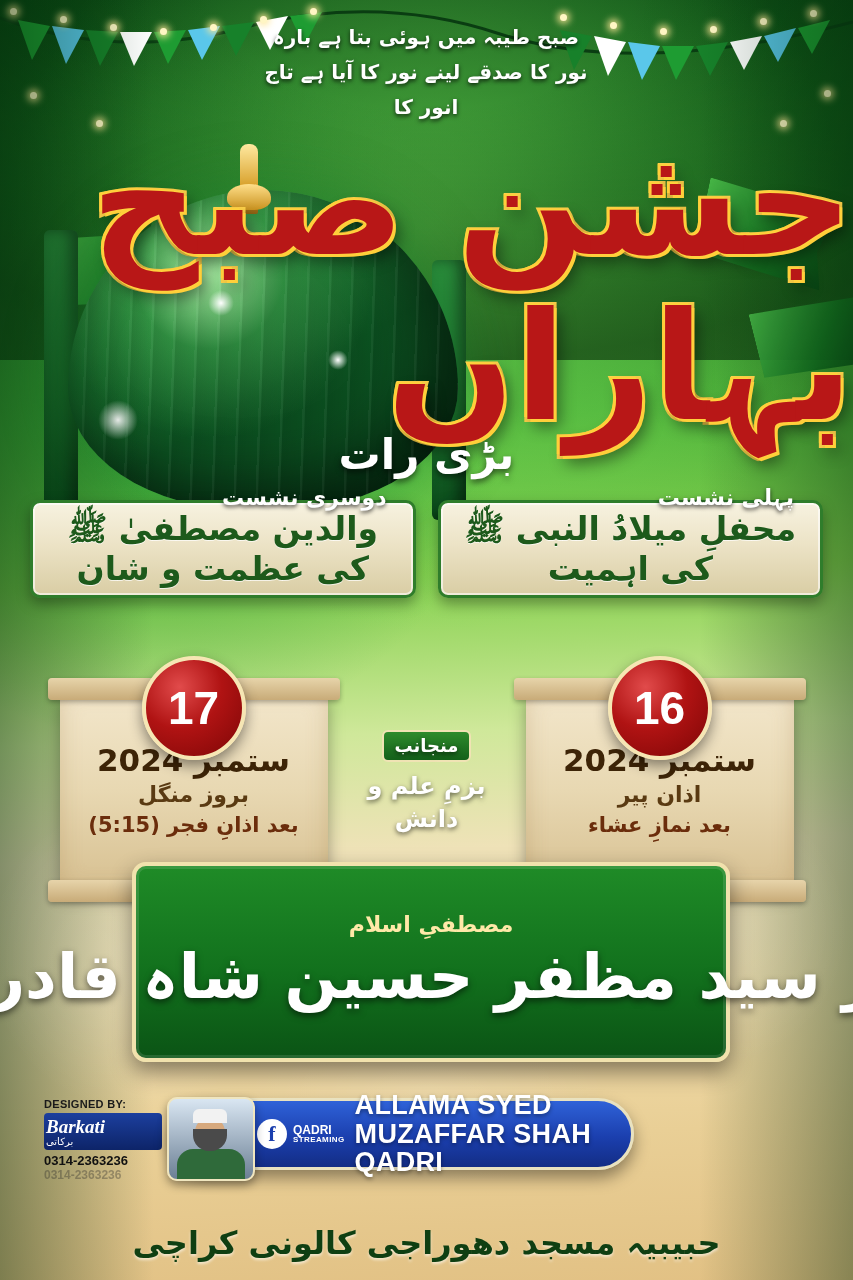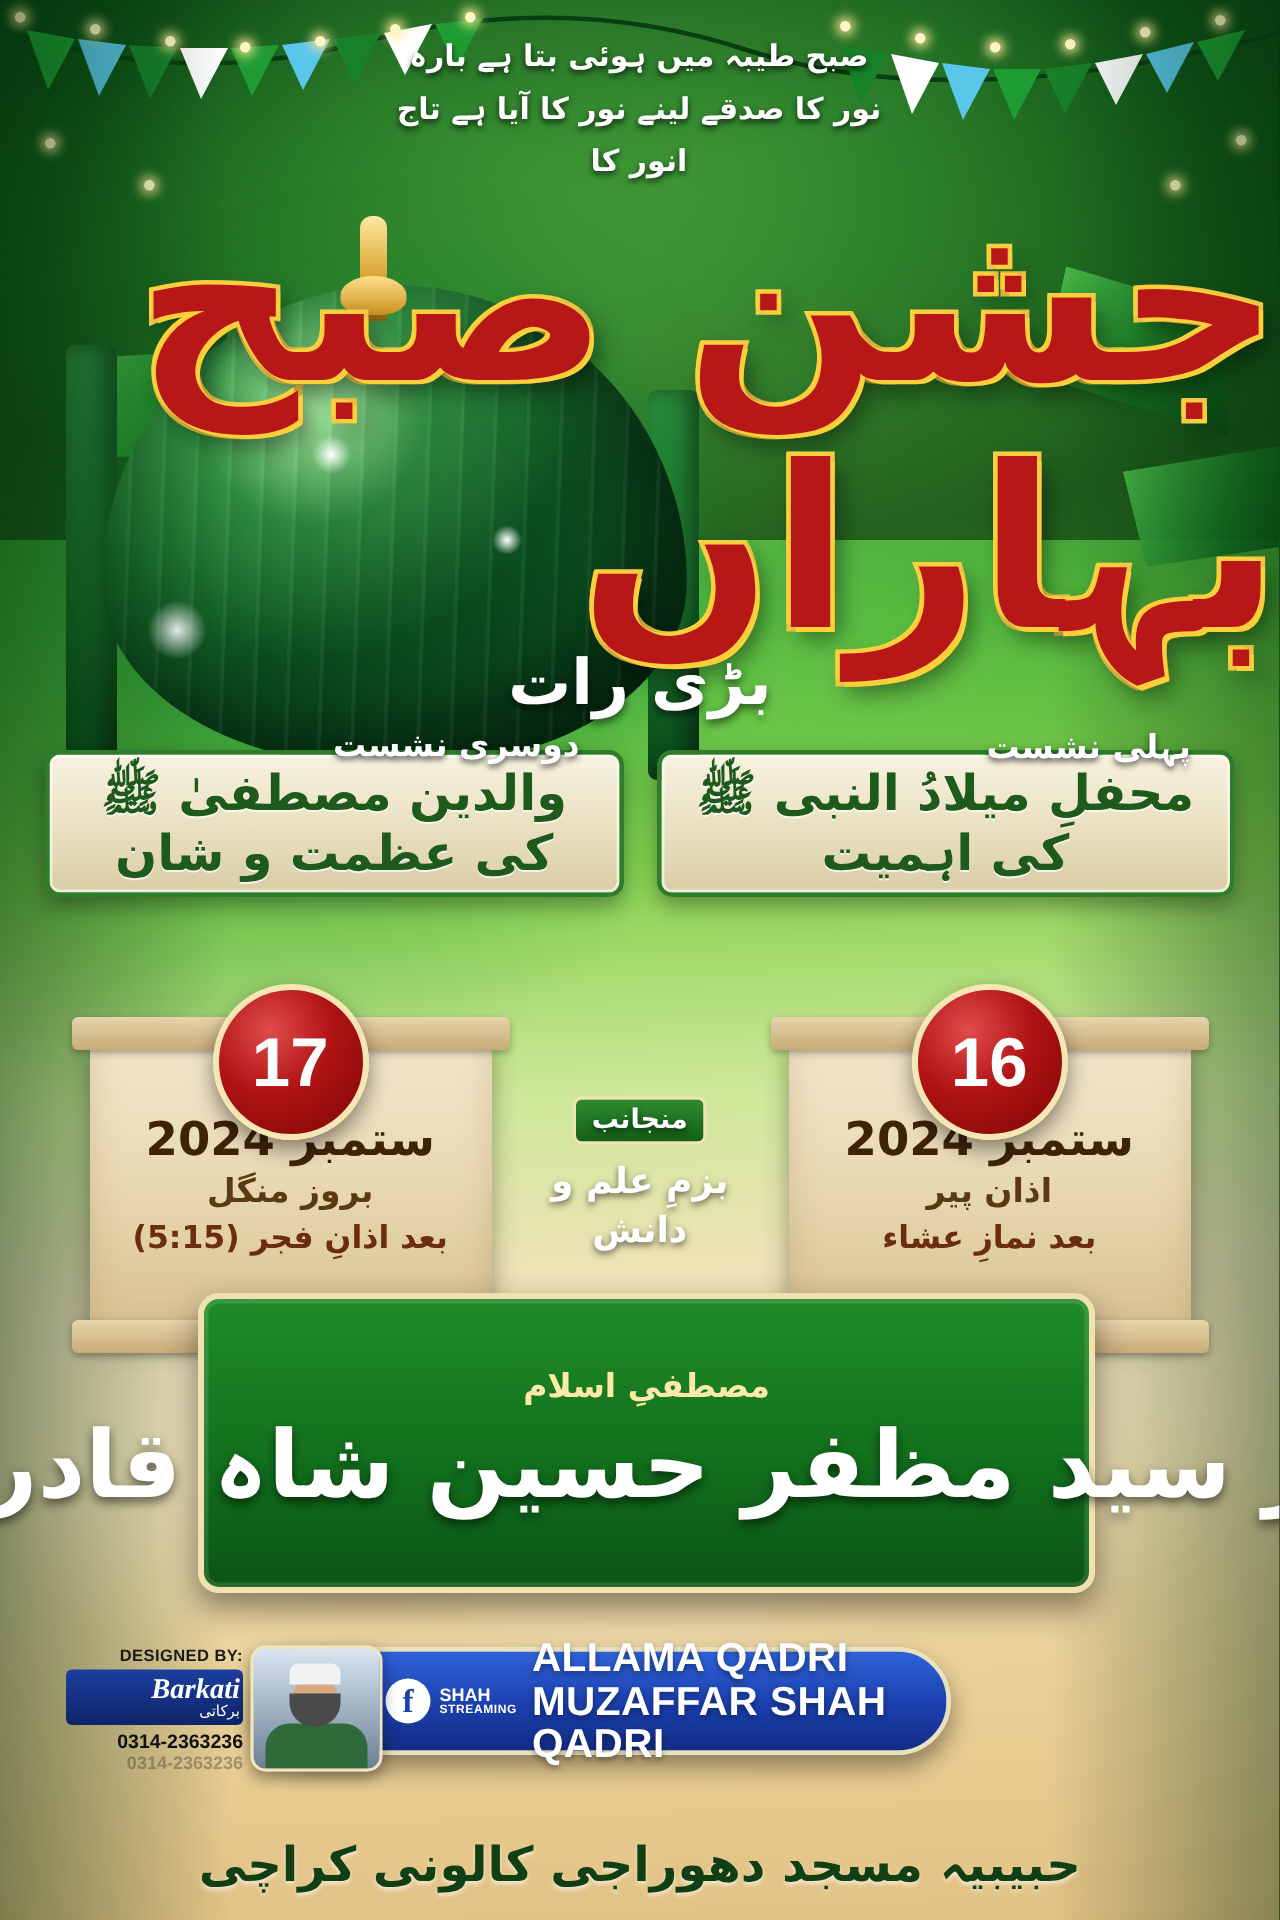--- a/index.html
+++ b/index.html
@@ -349,21 +349,21 @@
     line-height: 1.15;
     text-shadow: 0 3px 7px rgba(0,0,0,0.55);
     white-space: nowrap;
   }
 
   
   .designed {
     position: absolute;
     left: 44px; top: 1098px;
     width: 118px;
-    text-align: right;
+    text-align: left;
     font-family: "Liberation Sans", sans-serif;
   }
   .designed .lbl {
     font-size: 11px;
     font-weight: 700;
     color: #1a1a1a;
     letter-spacing: 0.3px;
   }
   .designed .logo {
     margin-top: 3px;
@@ -640,26 +640,26 @@
   <div class="livebar">
     <div class="avatar">
       <div class="body"></div>
       <div class="head"></div>
       <div class="beard"></div>
       <div class="cap"></div>
     </div>
     <div class="fb-live">
       <div class="fb-circle">f</div>
       <div class="live-word">
-        <span>SHAH</span>
+        <span>QADRI</span>
         <span class="small">STREAMING</span>
       </div>
     </div>
     <div class="live-names">
-      <div>ALLAMA QADRI</div>
+      <div>ALLAMA SYED</div>
       <div>MUZAFFAR SHAH QADRI</div>
     </div>
   </div>
 
   <div class="venue">
     <div class="line">حبیبیہ مسجد دھوراجی کالونی کراچی</div>
   </div>
 
 </div>
 

